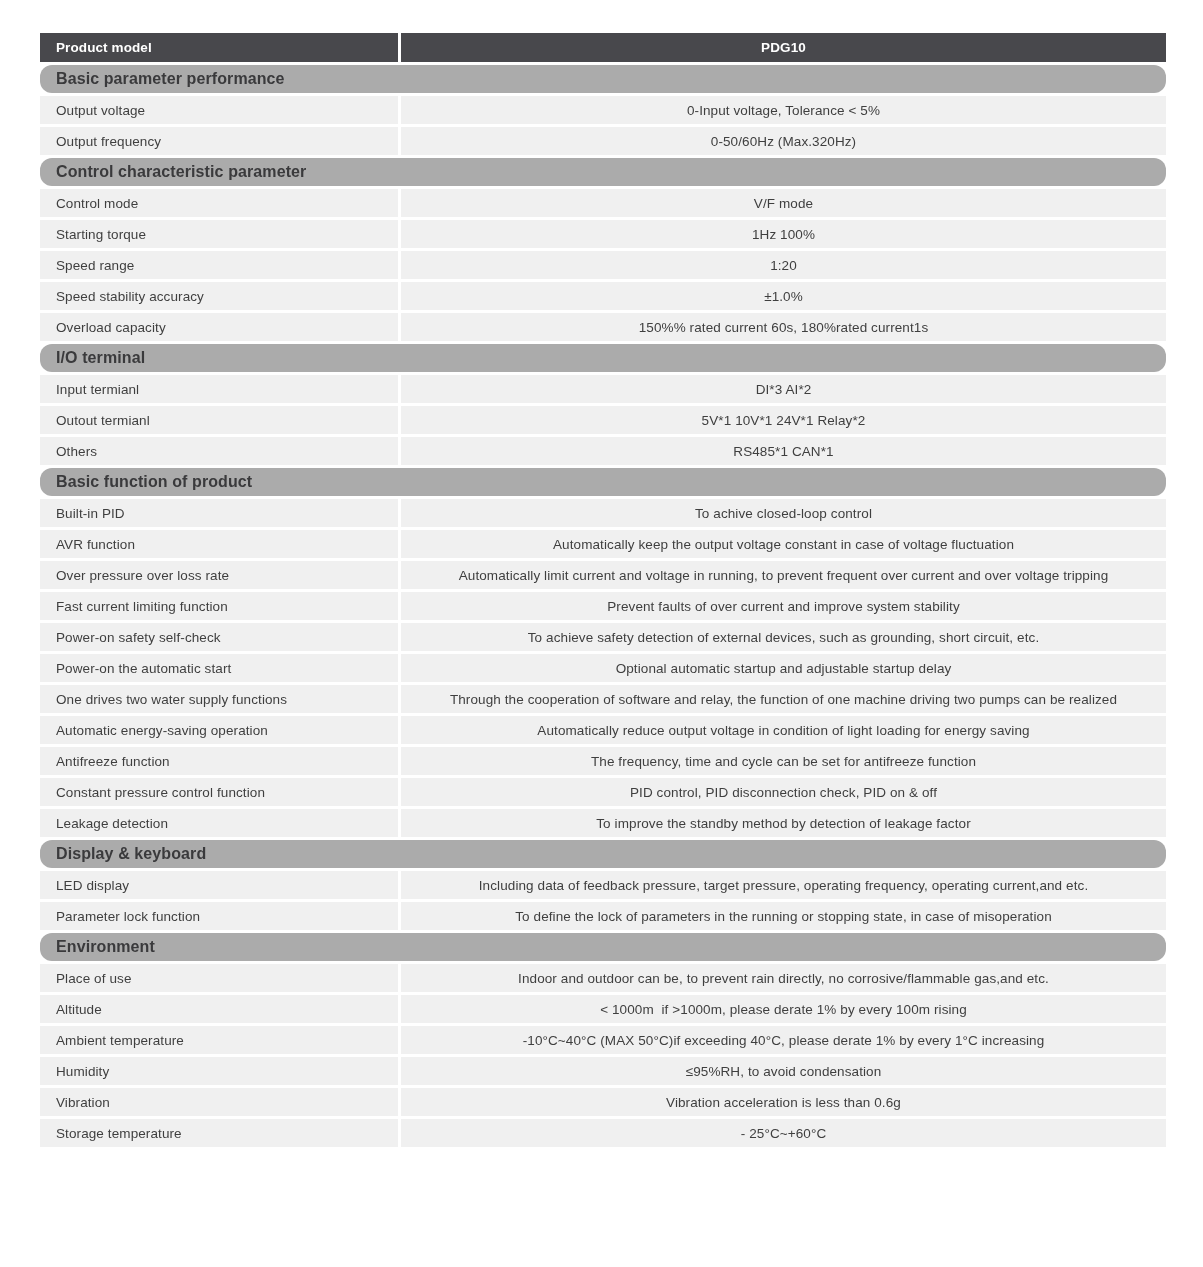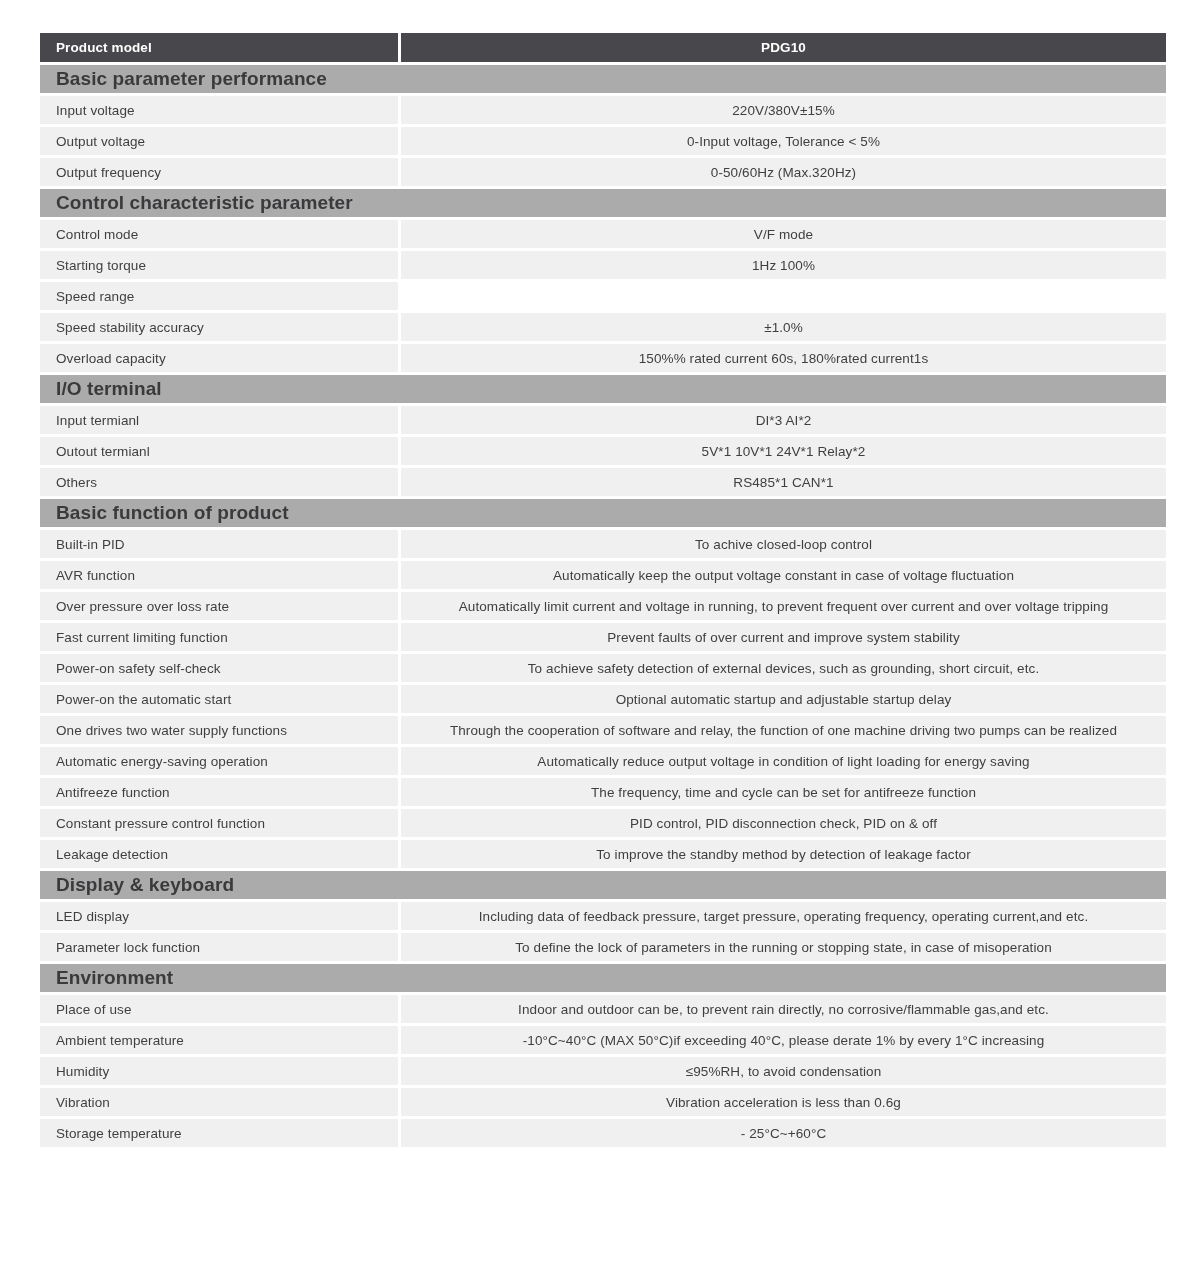--- a/index.html
+++ b/index.html
@@ -60,59 +60,57 @@
     font-weight: bold;
     min-height: 29px;
   }
   .section-header {
     background: var(--section-bg);
     color: var(--section-text);
     min-height: 28px;
     display: flex;
     align-items: center;
     padding-left: 16px;
-    font-size: 19px;
+    font-size: 16px;
     font-weight: bold;
     margin-bottom: 3px;
     letter-spacing: 0.1px;
+    border-radius: 12px;
   }
 </style>
 </head>
 <body>
 
 <div class="spec-table">
   <div class="trow header-row">
     <div class="cell label-cell">Product model</div>
     <div class="cell value-cell">PDG10</div>
   </div>
   <div>
       <div class="section-header">Basic parameter performance</div>
       <div class="trow">
-        <div class="cell label-cell">Input voltage</div>
-        <div class="cell value-cell">220V/380V±15%</div>
-      </div>
-      <div class="trow">
         <div class="cell label-cell">Output voltage</div>
         <div class="cell value-cell">0-Input voltage, Tolerance &lt; 5%</div>
       </div>
       <div class="trow">
         <div class="cell label-cell">Output frequency</div>
         <div class="cell value-cell">0-50/60Hz (Max.320Hz)</div>
       </div>
       <div class="section-header">Control characteristic parameter</div>
       <div class="trow">
         <div class="cell label-cell">Control mode</div>
         <div class="cell value-cell">V/F mode</div>
       </div>
       <div class="trow">
         <div class="cell label-cell">Starting torque</div>
         <div class="cell value-cell">1Hz 100%</div>
       </div>
       <div class="trow">
         <div class="cell label-cell">Speed range</div>
+        <div class="cell value-cell">1:20</div>
       </div>
       <div class="trow">
         <div class="cell label-cell">Speed stability accuracy</div>
         <div class="cell value-cell">±1.0%</div>
       </div>
       <div class="trow">
         <div class="cell label-cell">Overload capacity</div>
         <div class="cell value-cell">150%% rated current 60s, 180%rated current1s</div>
       </div>
       <div class="section-header">I/O terminal</div>
@@ -179,20 +177,24 @@
         <div class="cell value-cell">Including data of feedback pressure, target pressure, operating frequency, operating current,and etc.</div>
       </div>
       <div class="trow">
         <div class="cell label-cell">Parameter lock function</div>
         <div class="cell value-cell">To define the lock of parameters in the running or stopping state, in case of misoperation</div>
       </div>
       <div class="section-header">Environment</div>
       <div class="trow">
         <div class="cell label-cell">Place of use</div>
         <div class="cell value-cell">Indoor and outdoor can be, to prevent rain directly, no corrosive/flammable gas,and etc.</div>
+      </div>
+      <div class="trow">
+        <div class="cell label-cell">Altitude</div>
+        <div class="cell value-cell">&lt; 1000m  if &gt;1000m, please derate 1% by every 100m rising</div>
       </div>
       <div class="trow">
         <div class="cell label-cell">Ambient temperature</div>
         <div class="cell value-cell">-10°C~40°C (MAX 50°C)if exceeding 40°C, please derate 1% by every 1°C increasing</div>
       </div>
       <div class="trow">
         <div class="cell label-cell">Humidity</div>
         <div class="cell value-cell">≤95%RH, to avoid condensation</div>
       </div>
       <div class="trow">

